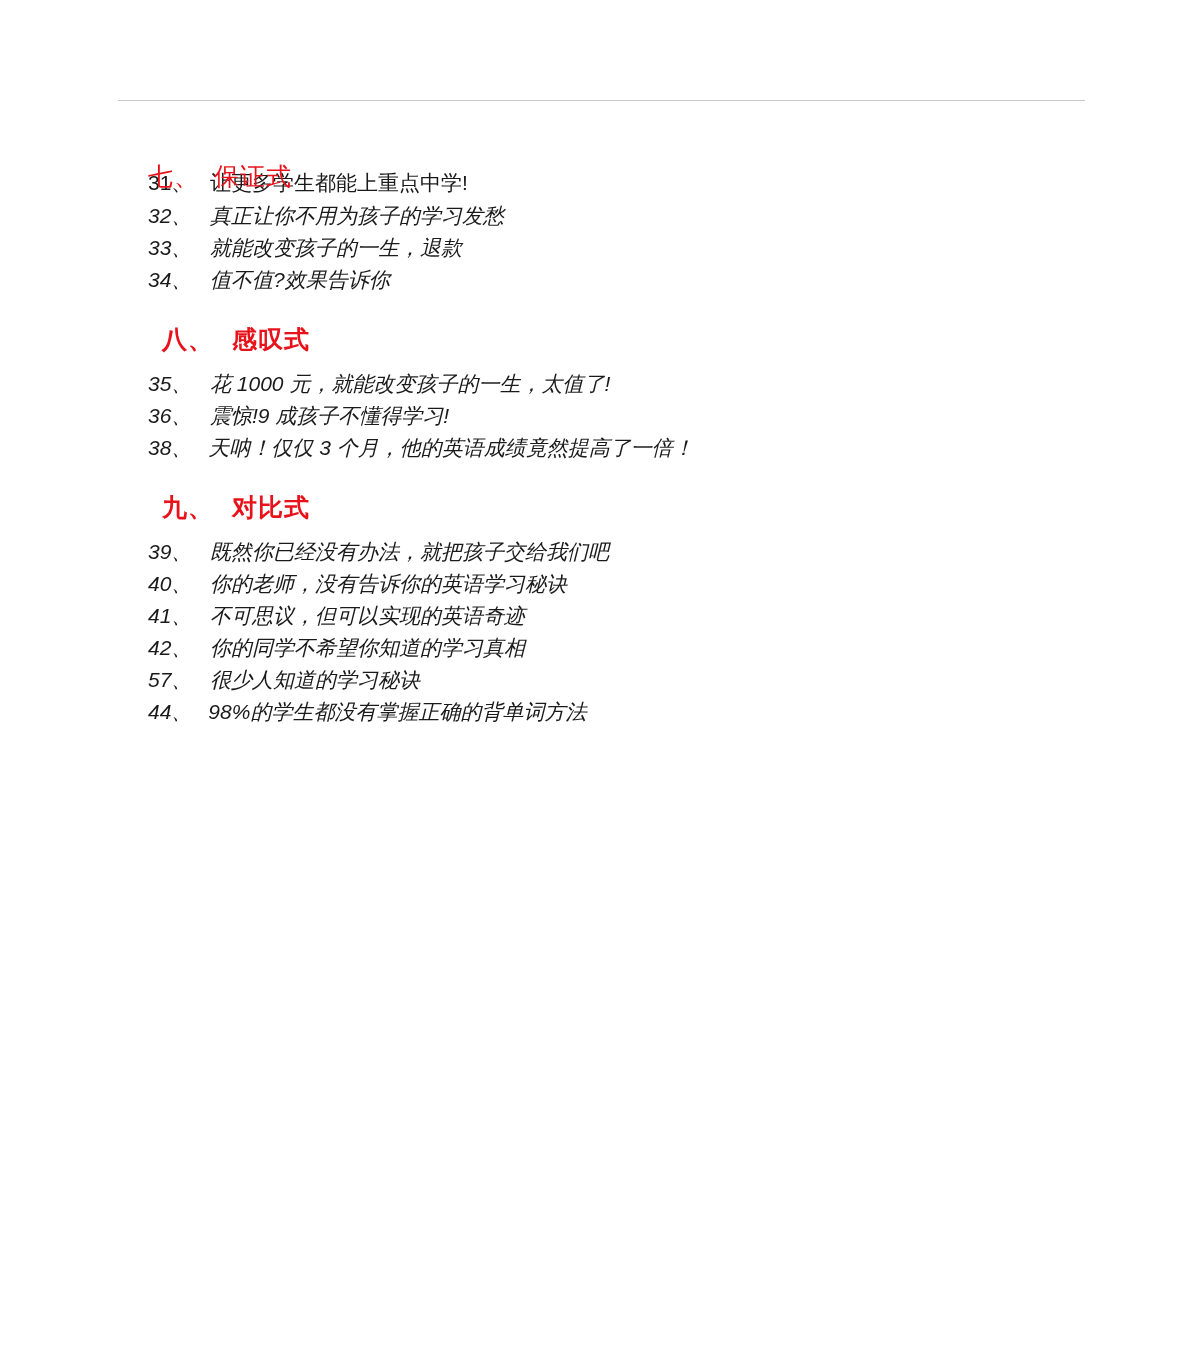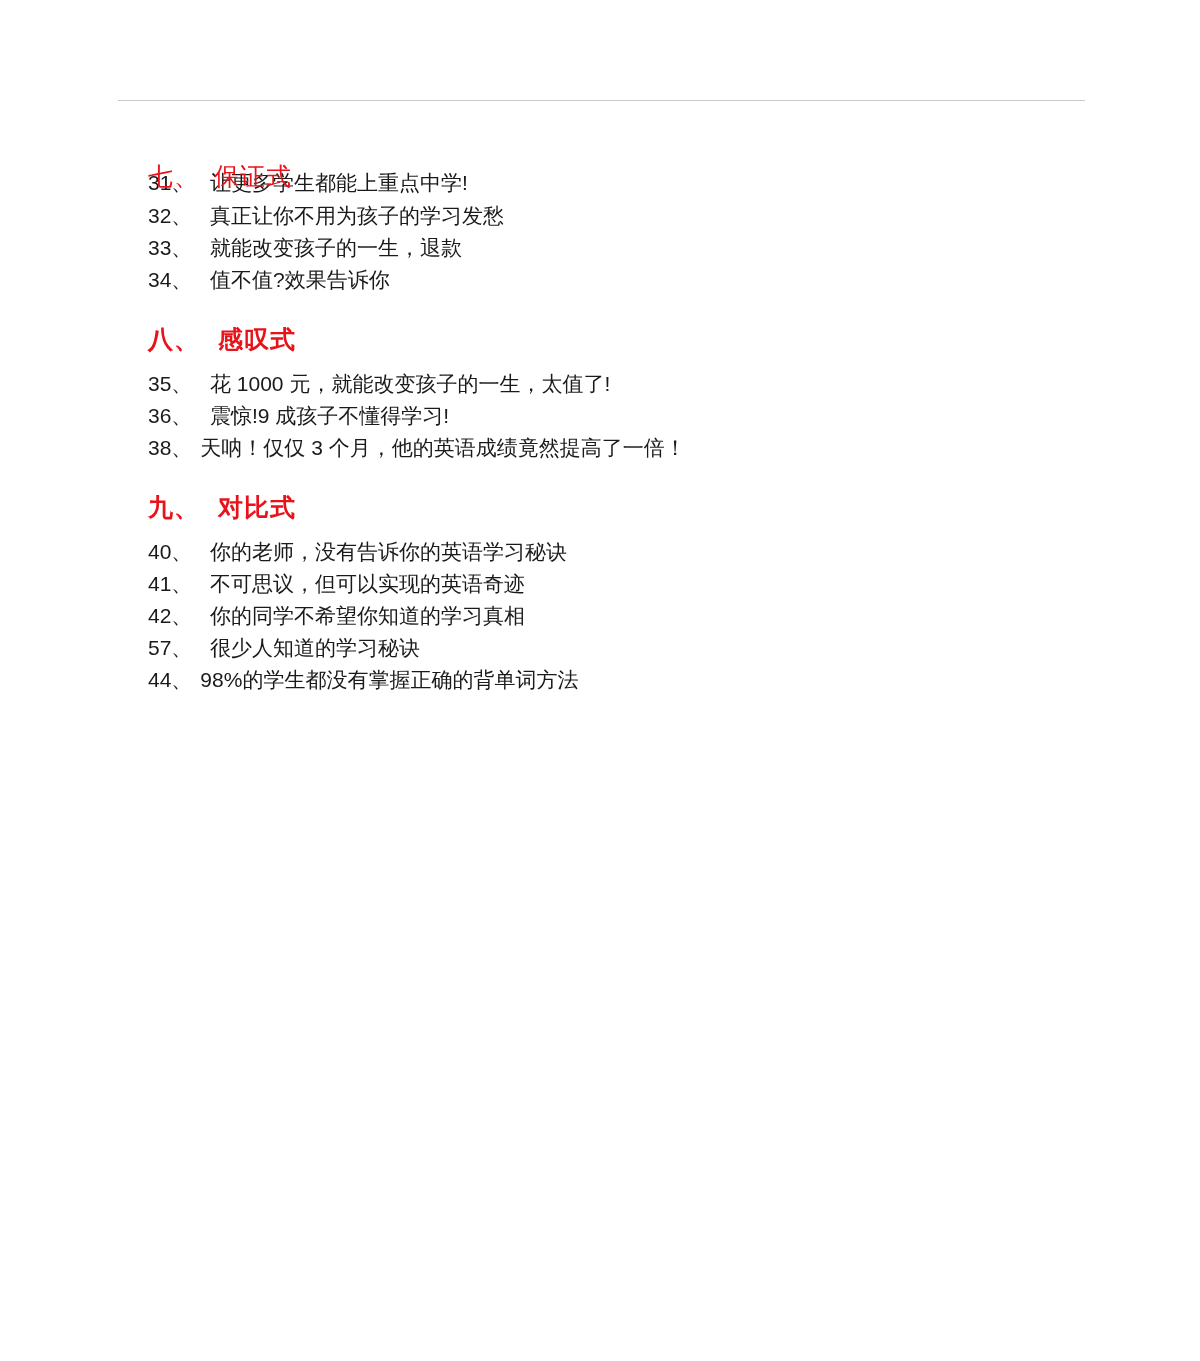--- a/index.html
+++ b/index.html
@@ -71,35 +71,36 @@
     margin: 0;
     padding: 0;
     list-style: none;
   }
   .list li {
     font-size: 21px;
     line-height: 32px;
     color: #1a1a1a;
     white-space: nowrap;
     padding-left: 30px;
+    font-style: italic;
   }
   .list li .idx {
     display: inline-block;
     width: 62px;
   }
   .list li.tight .idx {
     width: auto;
-    margin-right: 8px;
+    margin-right: 16px;
   }
   h2.section {
     font-size: 25px;
     font-weight: bold;
     color: #e8121a;
     letter-spacing: 1px;
-    margin: 26px 0 12px 30px;
+    margin: 26px 0 12px 44px;
     line-height: 34px;
   }
   h2.section .num {
     margin-right: 18px;
   }
 </style>
 </head>
 <body>
 
 <div class="page">
@@ -144,20 +145,23 @@
         <span class="idx">38、</span><span>天呐！仅仅 3 个月，他的英语成绩竟然提高了一倍！</span>
       </li>
     </ul>
 
     <h2 class="section">
       <span class="num">九、</span><span>对比式</span>
     </h2>
 
     <ul class="list">
       <li>
+        <span class="idx">39、</span><span>既然你已经没有办法，就把孩子交给我们吧</span>
+      </li>
+      <li>
         <span class="idx">40、</span><span>你的老师，没有告诉你的英语学习秘诀</span>
       </li>
       <li>
         <span class="idx">41、</span><span>不可思议，但可以实现的英语奇迹</span>
       </li>
       <li>
         <span class="idx">42、</span><span>你的同学不希望你知道的学习真相</span>
       </li>
       <li>
         <span class="idx">57、</span><span>很少人知道的学习秘诀</span>

